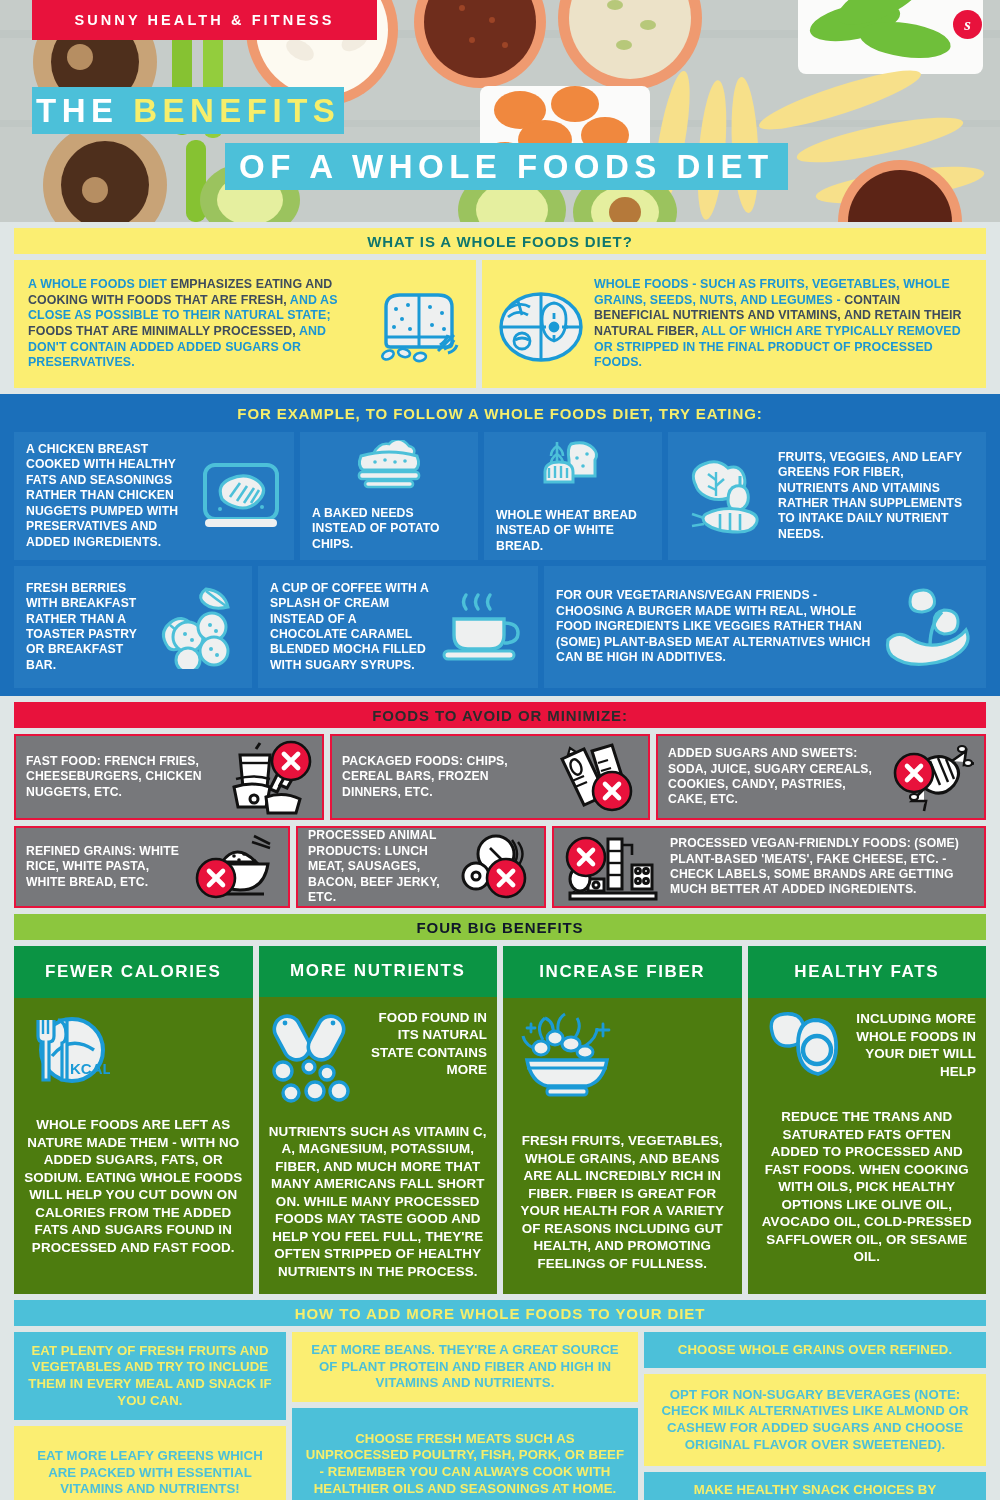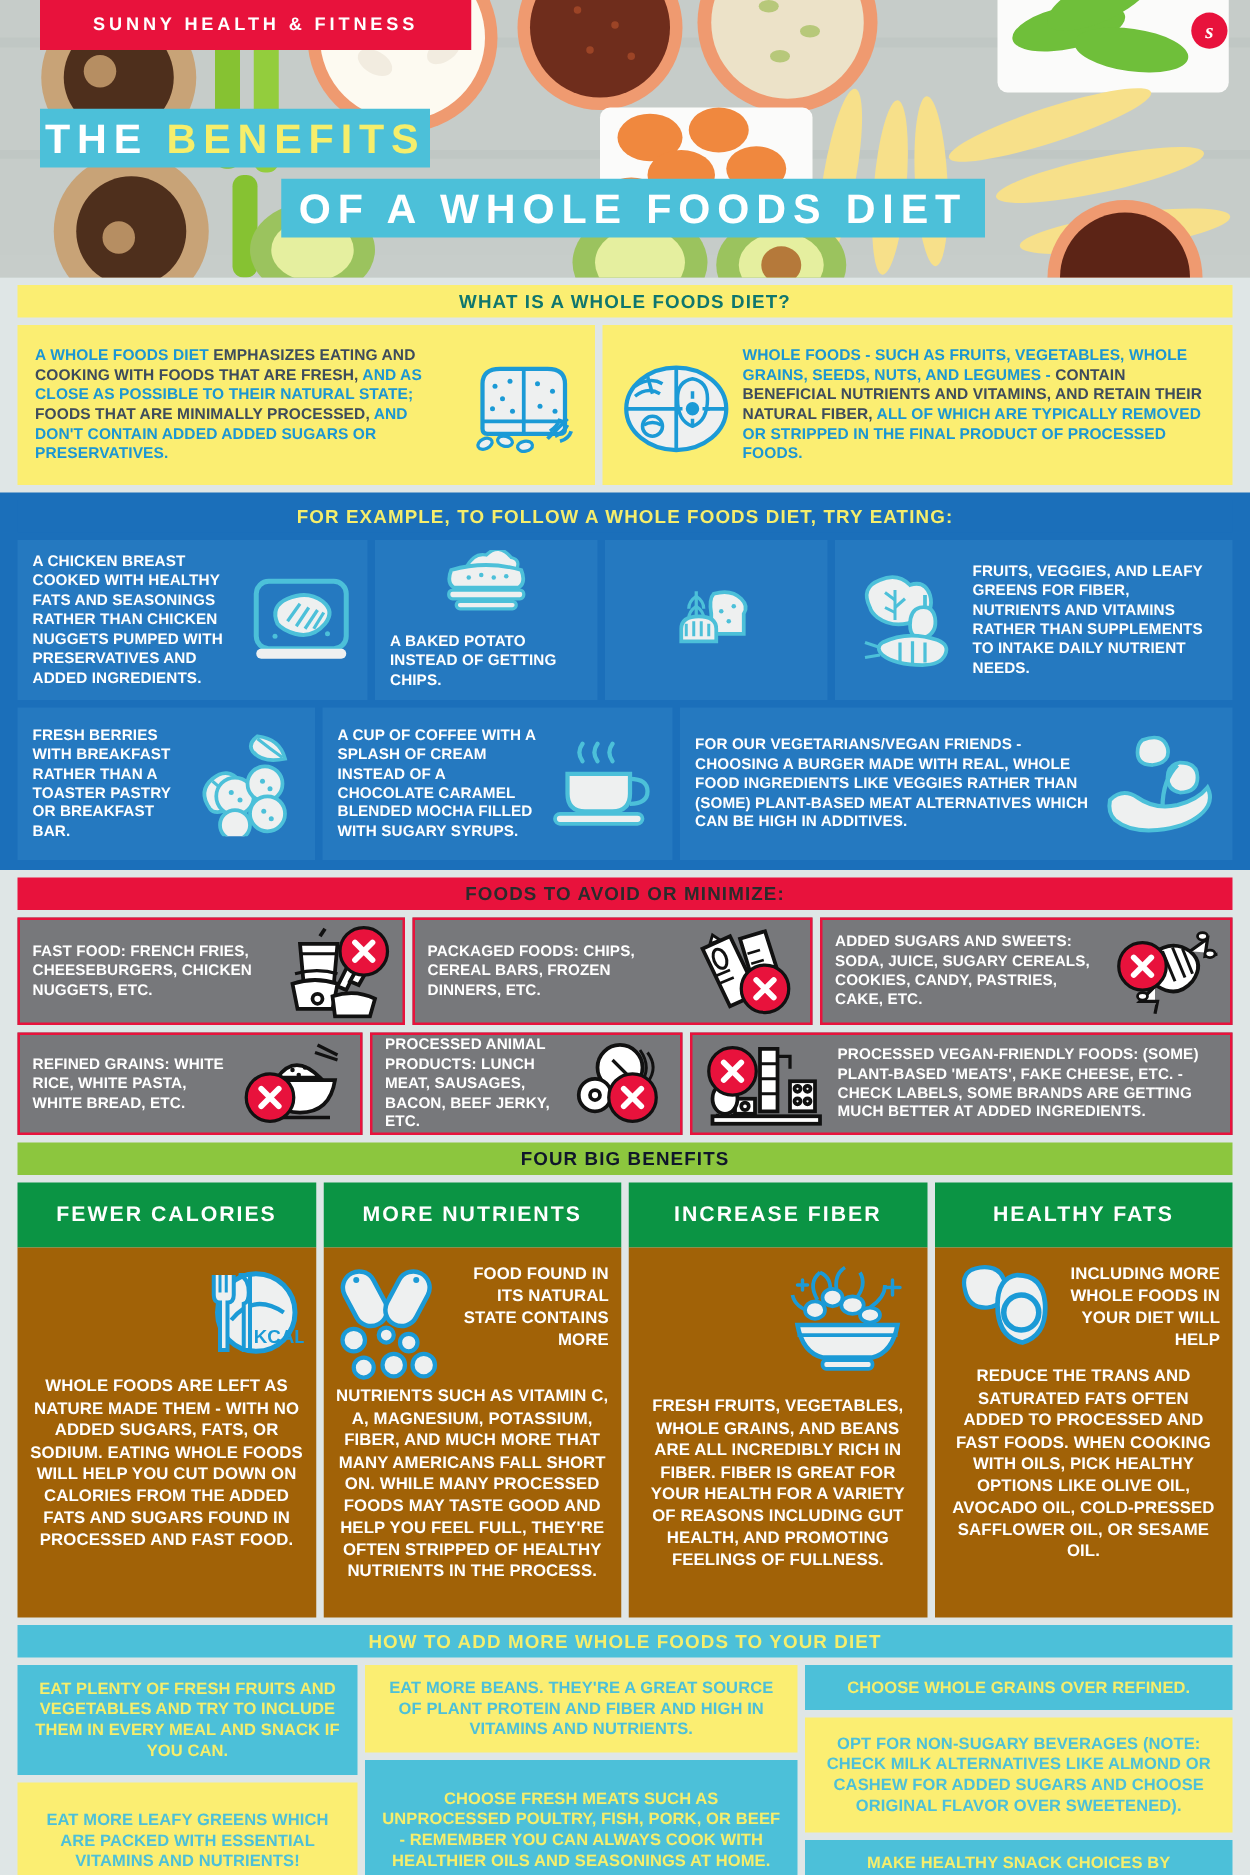--- a/index.html
+++ b/index.html
@@ -89,22 +89,22 @@
   .card-gray p { font-size:12.2px; line-height:15.4px; font-weight:bold; color:#fff; letter-spacing:0.1px; }
 
   
   .green-sec { margin-top:6px; }
   .benefit-col { flex:1; display:flex; flex-direction:column; }
   .benefit-head {
     background:#0b9444; height:52px; display:flex; align-items:center; justify-content:center;
   }
   .benefit-head span { color:#fff; font-size:17px; font-weight:bold; letter-spacing:1.6px; }
   .benefit-body {
-    background:#a16207; flex:1; padding:12px 10px 14px 10px;
-    display:flex; flex-direction:column; align-items:flex-end;
+    background:#4d7c0f; flex:1; padding:12px 10px 14px 10px;
+    display:flex; flex-direction:column; align-items:flex-start;gap:16px;
   }
   .benefit-body p {
     font-size:13.4px; line-height:17.5px; font-weight:bold; color:#fff; text-align:center;
     letter-spacing:0.1px;
   }
   .benefit-inline { display:flex; align-items:flex-start; width:100%; }
   .benefit-inline p { text-align:right; flex:1; }
 
   
   .bottom-sec { margin-top:6px; }
@@ -318,21 +318,21 @@
           <path d="M10 16 q28 -8 56 0 q4 10 -2 14 H12 q-6 -4 -2 -14z" fill="#eef0f0" stroke="#4cc0d9" stroke-width="3"></path>
           <g fill="#4cc0d9">
               <circle cx="24" cy="22" r="1.8"></circle>
               <circle cx="34" cy="20" r="1.8"></circle>
               <circle cx="44" cy="22" r="1.8"></circle>
               <circle cx="54" cy="21" r="1.8"></circle>
             </g>
           <rect x="8" y="32" width="60" height="7" rx="3" fill="#eef0f0" stroke="#4cc0d9" stroke-width="2.6"></rect>
           <rect x="14" y="41" width="48" height="6" rx="3" fill="#eef0f0" stroke="#4cc0d9" stroke-width="2.6"></rect>
         </svg>
-        <p style="margin-top:10px">A BAKED POTATO INSTEAD OF GETTING CHIPS.</p>
+        <p style="margin-top:10px">A BAKED NEEDS INSTEAD OF POTATO CHIPS.</p>
       </div>
 
       <div class="card-blue center" style="flex:1;height:128px">
         <svg class="ico" width="76" height="54" viewBox="0 0 76 54">
           <g fill="none" stroke="#4cc0d9" stroke-width="2.6">
             <path d="M22 8 q-6 4 -6 10"></path>
               <path d="M22 8 q6 4 6 10"></path>
             <path d="M22 16 q-6 4 -6 10"></path>
               <path d="M22 16 q6 4 6 10"></path>
             <path d="M22 4 l0 26"></path>
@@ -344,20 +344,21 @@
               <circle cx="48" cy="28" r="1.8"></circle>
             </g>
           <path d="M10 34 q0 -10 14 -10 q14 0 14 10 v10 H10z" fill="#eef0f0" stroke="#4cc0d9" stroke-width="3"></path>
           <g stroke="#4cc0d9" stroke-width="2.4">
               <path d="M14 30 l0 10"></path>
               <path d="M20 28 l0 12"></path>
               <path d="M26 28 l0 12"></path>
               <path d="M32 30 l0 10"></path>
             </g>
         </svg>
+        <p style="margin-top:10px">WHOLE WHEAT BREAD INSTEAD OF WHITE BREAD.</p>
       </div>
 
       <div class="card-blue" style="flex:0 0 318px;height:128px">
         <svg class="ico" width="92" height="80" viewBox="0 0 92 80">
           <path d="M16 30 q-8 -16 8 -22 q14 -6 24 4 q12 -4 16 8 q4 14 -10 20 q-18 8 -32 -2 q-5 -4 -6 -8z" fill="#eef0f0" stroke="#4cc0d9" stroke-width="3"></path>
           <g stroke="#4cc0d9" stroke-width="2.4" fill="none">
               <path d="M36 40 l0 -24"></path>
               <path d="M36 24 l-8 -6"></path>
               <path d="M36 30 l8 -7"></path>
               <path d="M36 34 l-8 -4"></path>

